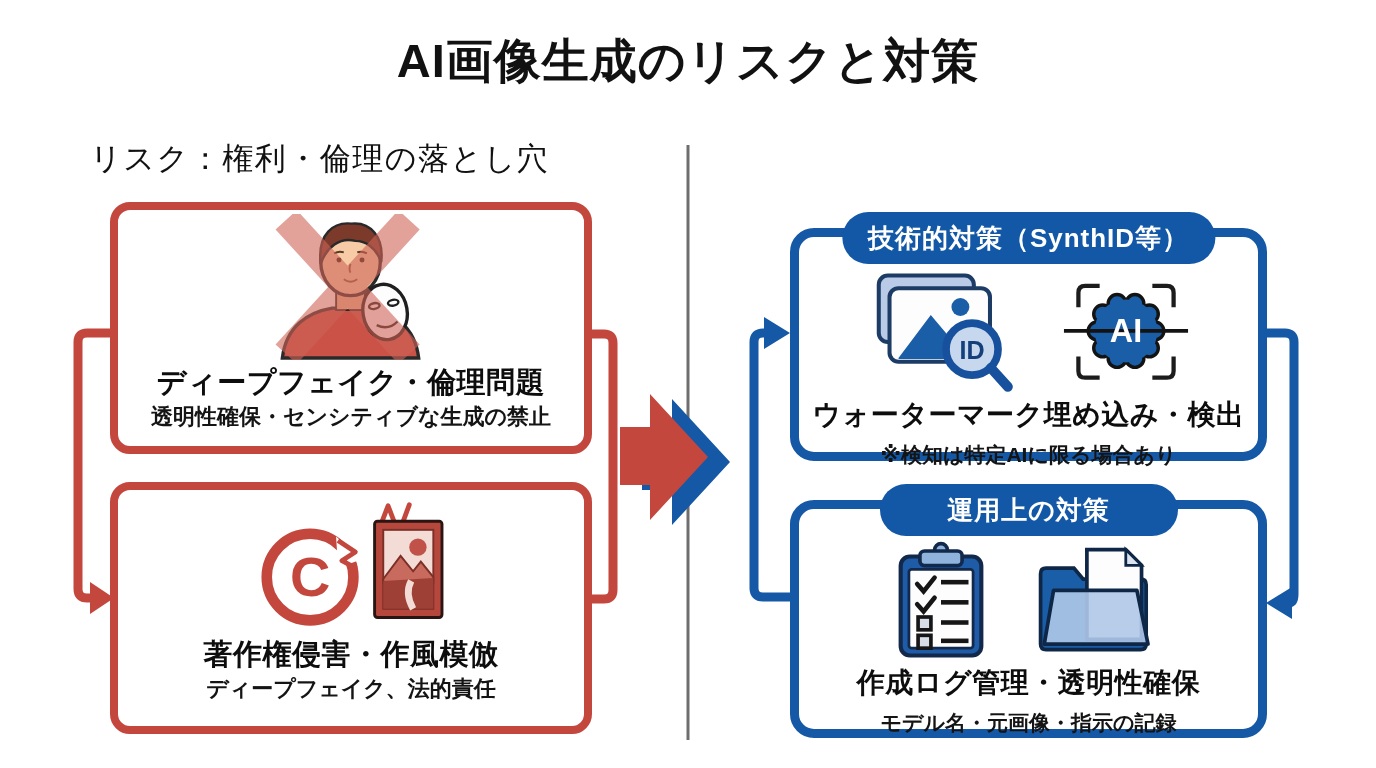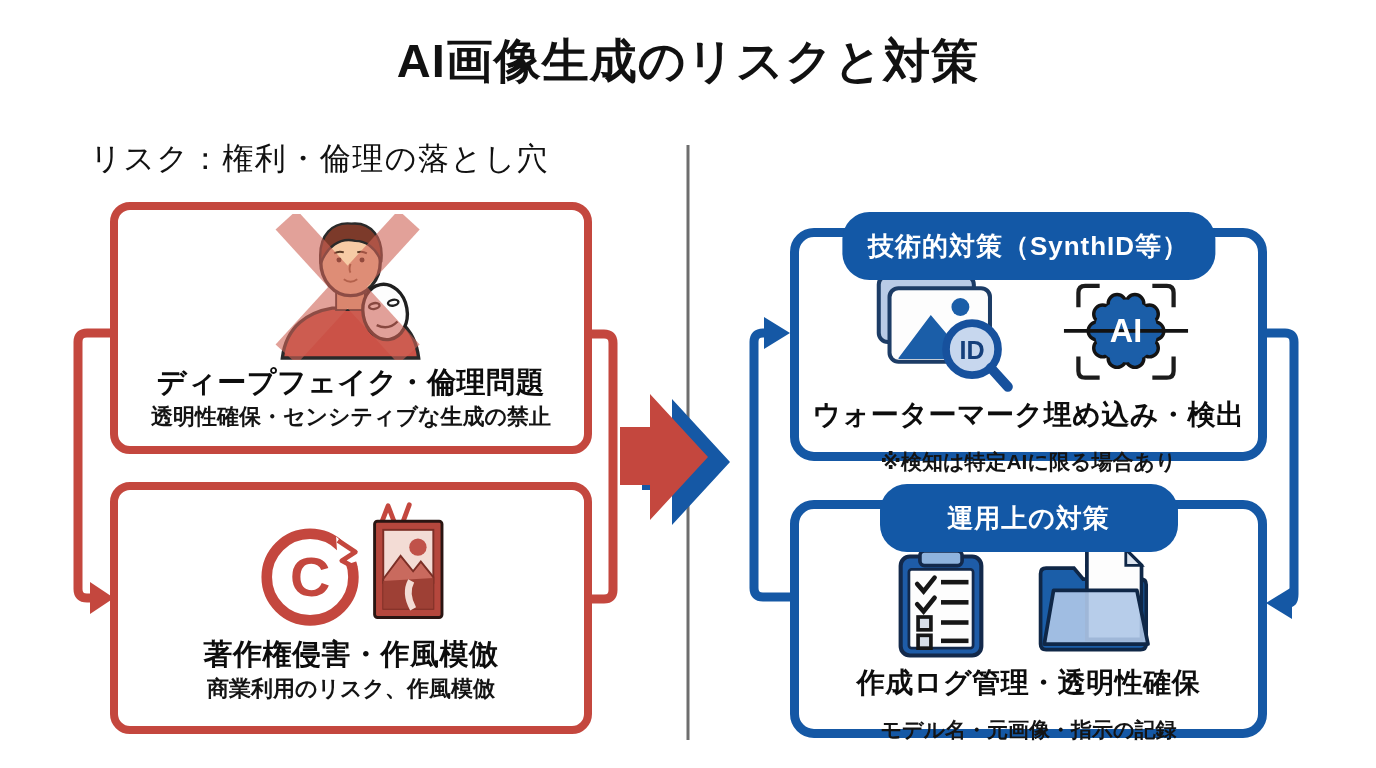--- a/index.html
+++ b/index.html
@@ -23,33 +23,33 @@
   .box.blue{border:9px solid #1558A5;border-radius:24px;}
   #riskBox1{left:110px;top:202px;width:482px;height:252px;}
   #riskBox2{left:110px;top:482px;width:482px;height:252px;}
   #techBox{left:790px;top:228px;width:477px;height:233px;}
   #opsBox{left:790px;top:500px;width:477px;height:238px;}
   .pill{
     position:absolute;top:-25px;left:50%;transform:translateX(-50%);
     background:#1358A6;color:#fff;border-radius:27px;height:52px;
     display:flex;align-items:center;justify-content:center;
     font-size:26px;font-weight:800;letter-spacing:1px;white-space:nowrap;
-    padding:8px 26px;z-index:2;
+    padding:0 26px;z-index:2;
   }
   #opsBox .pill{min-width:246px;}
   .box-title{font-weight:900;color:#0d0d0d;white-space:nowrap;line-height:1.15;}
   .box-sub{font-weight:800;color:#141414;white-space:nowrap;line-height:1.2;}
   #riskBox1 .box-title,#riskBox2 .box-title{font-size:29px;letter-spacing:0.5px;}
   #riskBox1 .box-sub,#riskBox2 .box-sub{font-size:22px;margin-top:5px;}
   #riskBox1 svg.main-icon{margin-top:4px;}
   #riskBox1 .box-title{margin-top:6px;}
   #riskBox2 svg.main-icon{margin-top:10px;}
   #riskBox2 .box-title{margin-top:8px;}
   #techBox .box-title,#opsBox .box-title{font-size:28px;letter-spacing:0.5px;}
-  #techBox .box-sub,#opsBox .box-sub{font-size:21px;margin-top:18px;}
+  #techBox .box-sub,#opsBox .box-sub{font-size:21px;margin-top:11px;}
   .icon-row{display:flex;align-items:center;justify-content:flex-end;gap:46px;}
   #techBox .icon-row{margin-top:33px;}
   #opsBox .icon-row{margin-top:31px;}
   #techBox .box-title{margin-top:3px;}
   #opsBox .box-title{margin-top:6px;}
 </style>
 </head>
 <body>
 
 <div class="canvas">
@@ -117,21 +117,21 @@
       <g transform="translate(122,22)">
         <rect x="0" y="0" width="70" height="100" rx="3" fill="#B5473D" stroke="#2a1512" stroke-width="3"></rect>
         <rect x="9" y="9" width="52" height="82" fill="#F3DCD5" stroke="#7c2f26" stroke-width="2"></rect>
         <circle cx="45" cy="27" r="9" fill="#C0524A"></circle>
         <polygon points="9,60 27,36 40,52 48,42 61,58 61,64 9,64" fill="#C96A5E" stroke="#7c2f26" stroke-width="2"></polygon>
         <polygon points="9,62 61,59 61,91 9,91" fill="#9E4035"></polygon>
         <path d="M38,62 q-7,13 2,29" stroke="#F3DCD5" stroke-width="7" fill="none"></path>
       </g>
     </svg>
     <div class="box-title">著作権侵害・作風模倣</div>
-    <div class="box-sub">商業利用のリスク、作風模倣</div>
+    <div class="box-sub">ディープフェイク、法的責任</div>
   </div>
 
   <div class="box blue" id="techBox">
     <div class="pill">技術的対策（SynthID等）</div>
     <div class="icon-row">
       <svg viewBox="0 0 165 140" width="148" height="126">
         <g>
           <rect x="12" y="6" width="106" height="74" rx="10" fill="#B9CBE6" stroke="#1C3C66" stroke-width="4.5"></rect>
           <rect x="24" y="20" width="112" height="82" rx="10" fill="#FDFDFD" stroke="#1C3C66" stroke-width="4.5"></rect>
           <circle cx="103" cy="41" r="10" fill="#1B5EA8"></circle>

